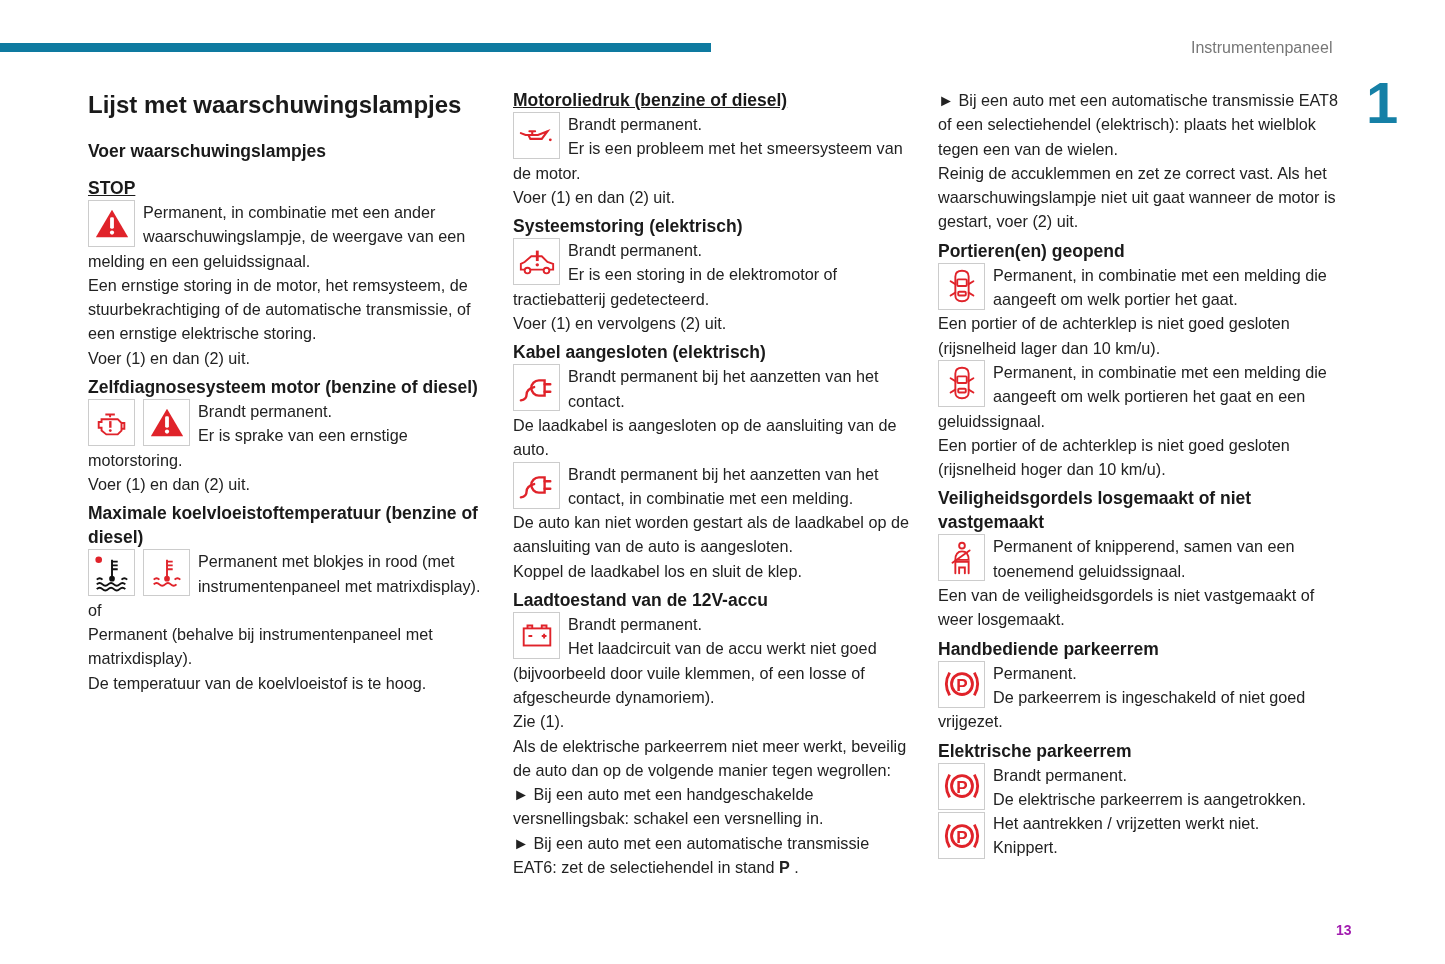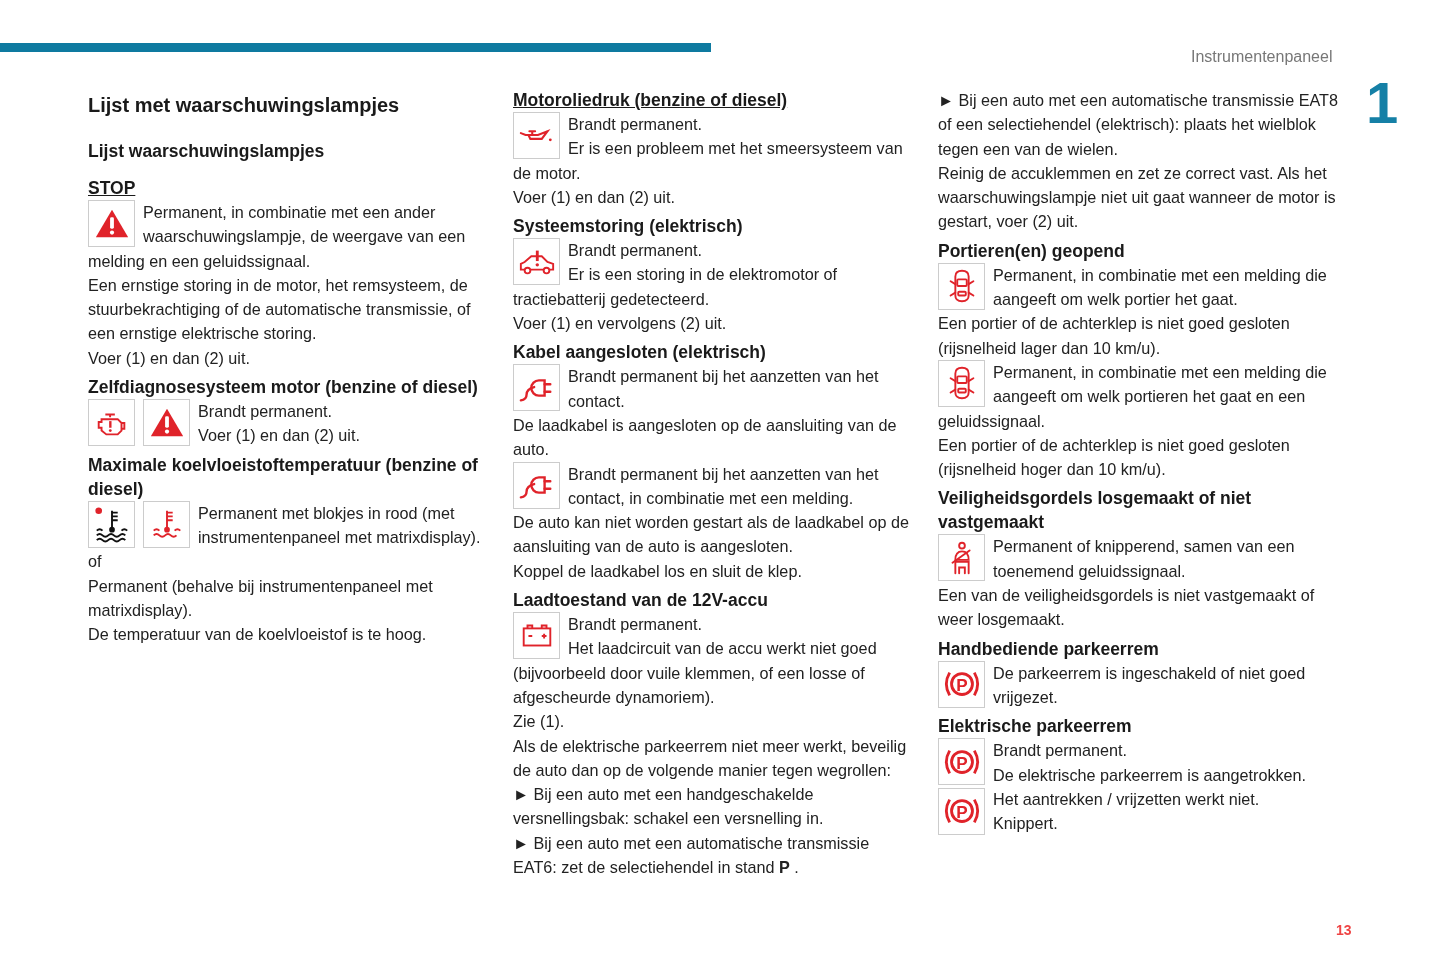--- a/index.html
+++ b/index.html
@@ -1,28 +1,28 @@
 <!DOCTYPE html>
 <html><head>
 <meta charset="utf-8">
 <style>
   html, body { margin:0; padding:0; }
   body {
     width:1445px; height:964px; background:#ffffff; position:relative; overflow:hidden;
     font-family:"Liberation Sans", sans-serif; color:#222222;
   }
   .topbar { position:absolute; left:0; top:43px; width:711px; height:9px; background:#0e7aa0; }
-  .running-head { position:absolute; left:1191px; top:48px; font-size:16px; color:#777777; }
+  .running-head { position:absolute; left:1191px; top:39px; font-size:16px; color:#777777; }
   .chapter-num { position:absolute; left:1366px; top:74px; font-size:58px; font-weight:bold; color:#1580a6; line-height:1; }
-  .page-num { position:absolute; left:1336px; top:922px; font-size:14px; font-weight:bold; color:#ef4444; }
+  .page-num { position:absolute; left:1336px; top:922px; font-size:14px; font-weight:bold; color:#a21caf; }
   .col { position:absolute; top:88px; font-size:16.2px; line-height:24.3px; }
   .col1 { left:88px; width:400px; }
   .col2 { left:513px; width:400px; }
   .col3 { left:938px; width:400px; }
-  h1 { font-size:20px; line-height:34px; margin:0 0 18px 0; font-weight:bold; color:#1a1a1a; }
+  h1 { font-size:24px; line-height:34px; margin:0 0 18px 0; font-weight:bold; color:#1a1a1a; }
   h2 { font-size:17.5px; line-height:22px; margin:0 0 14px 0; font-weight:bold; color:#1a1a1a; }
   h3 { font-size:17.5px; line-height:24px; margin:5px 0 0 0; font-weight:bold; color:#1a1a1a; }
   h3.first { margin-top:0;text-decoration:underline; }
   p { margin:0; }
   .icons { float:left; display:flex; gap:8px; margin:0 8px 0 0; }
   .icon-box { width:47px; height:47px; border:1px solid #cccccc; box-sizing:border-box; display:flex; align-items:center; justify-content:center; background:#fff; }
   .icon-box svg { width:38px; height:38px; }
   .clear { clear:both; }
   .bold { font-weight:bold; }
 </style>
@@ -118,21 +118,21 @@
         <circle cx="20" cy="20" r="11"></circle>
         <path d="M7 8 q-7 12 0 24 M33 8 q7 12 0 24"></path>
       </g>
       <text x="20" y="27" font-family="Liberation Sans, sans-serif" font-weight="bold" font-size="18" fill="#e0232a" text-anchor="middle">P</text>
     </symbol>
   </defs>
 </svg>
 
 <div class="col col1">
   <h1>Lijst met waarschuwingslampjes</h1>
-  <h2>Lijst waarschuwingslampjes</h2>
+  <h2>Voer waarschuwingslampjes</h2>
 
   <h3 class="first">STOP</h3>
   <div class="icons">
     <div class="icon-box">
         <svg>
           <use href="#sym-triangle"></use>
         </svg>
       </div>
   </div>
   <p>Permanent, in combinatie met een ander waarschuwingslampje, de weergave van een melding en een geluidssignaal.</p>
@@ -146,20 +146,21 @@
           <use href="#sym-engine"></use>
         </svg>
       </div>
     <div class="icon-box">
         <svg>
           <use href="#sym-triangle"></use>
         </svg>
       </div>
   </div>
   <p>Brandt permanent.</p>
+  <p>Er is sprake van een ernstige motorstoring.</p>
   <p>Voer (1) en dan (2) uit.</p>
 
   <h3>Maximale koelvloeistoftemperatuur (benzine of diesel)</h3>
   <div class="icons">
     <div class="icon-box">
         <svg>
           <use href="#sym-coolant-black"></use>
         </svg>
       </div>
     <div class="icon-box">
@@ -272,20 +273,21 @@
   <p class="clear">Een van de veiligheidsgordels is niet vastgemaakt of weer losgemaakt.</p>
 
   <h3>Handbediende parkeerrem</h3>
   <div class="icons">
     <div class="icon-box">
         <svg>
           <use href="#sym-pbrake"></use>
         </svg>
       </div>
   </div>
+  <p>Permanent.</p>
   <p>De parkeerrem is ingeschakeld of niet goed vrijgezet.</p>
 
   <h3>Elektrische parkeerrem</h3>
   <div class="icons">
     <div class="icon-box">
         <svg>
           <use href="#sym-pbrake"></use>
         </svg>
       </div>
   </div>

